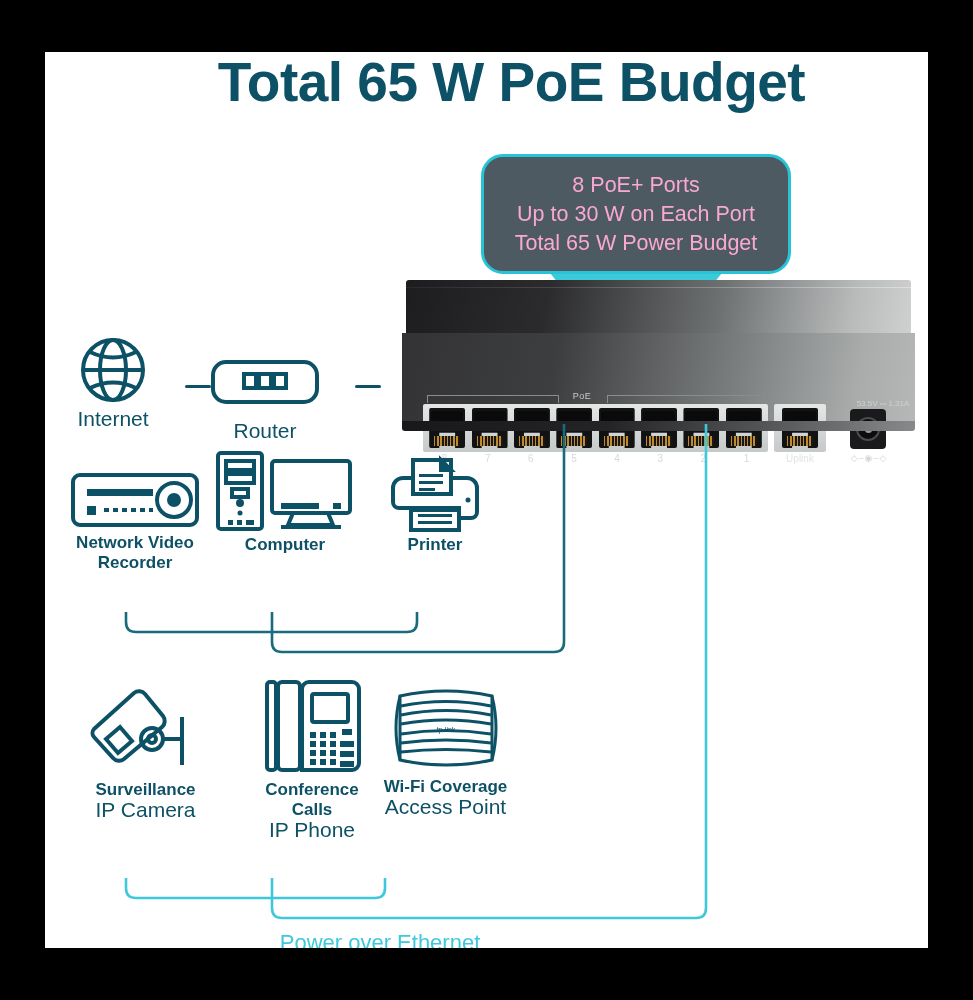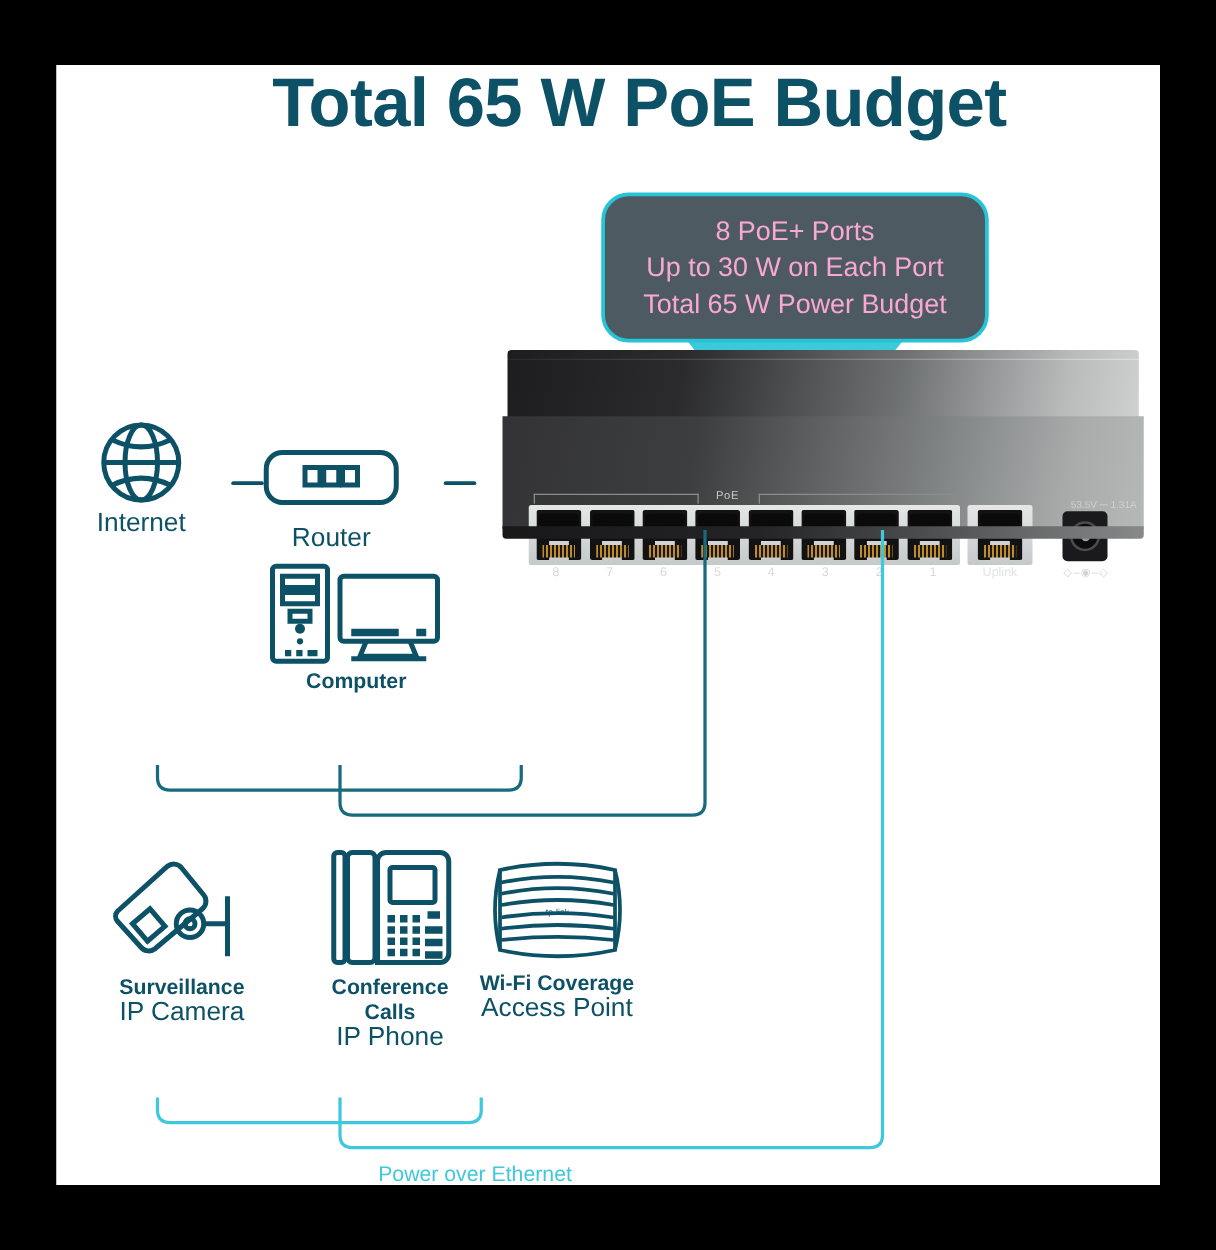--- a/index.html
+++ b/index.html
@@ -67,21 +67,21 @@
   .node .lbl{color:#0d5166;line-height:20px;}
   .lbl.b{font-weight:bold;font-size:17px;}
   .lbl.n{font-weight:normal;font-size:21px;}
   .dash{position:absolute;height:3px;background:#0d5166;border-radius:2px;}
 
   svg{display:block;}
 
   
   #lines{position:absolute;left:0;top:0;width:883px;height:896px;pointer-events:none;}
   .poe-foot{position:absolute;left:210px;top:878px;width:250px;text-align:center;
-            color:#3fc8dc;font-size:17px;}
+            color:#3fc8dc;font-size:22px;}
 </style>
 </head>
 <body>
 
 <div id="canvas">
   <div id="page">
 
     <div class="title">Total 65 W PoE Budget</div>
 
     <div class="arrow"></div>
@@ -199,20 +199,34 @@
           <rect x="34" y="15" width="12" height="14" fill="none" stroke="#0d5166" stroke-width="4"></rect>
           <rect x="49" y="15" width="12" height="14" fill="none" stroke="#0d5166" stroke-width="4"></rect>
           <rect x="64" y="15" width="12" height="14" fill="none" stroke="#0d5166" stroke-width="4"></rect>
         </svg>
       </span>
       <div class="lbl n" style="margin-top:16px;">Router</div>
     </div>
 
     <div class="dash" style="left:310px;top:333px;width:26px;"></div>
 
+    <div class="node" style="left:-5px;top:420px;width:190px;">
+      <span>
+        <svg width="130" height="58" viewBox="0 0 130 58" style="margin:0 auto;">
+          <rect x="3" y="3" width="124" height="50" rx="7" fill="none" stroke="#0d5166" stroke-width="4"></rect>
+          <rect x="17" y="17" width="66" height="7" fill="#0d5166"></rect>
+          <rect x="17" y="34" width="9" height="9" fill="#0d5166"></rect>
+          <line x1="34" y1="38" x2="83" y2="38" stroke="#0d5166" stroke-width="4" stroke-dasharray="5,4"></line>
+          <circle cx="104" cy="28" r="17" fill="none" stroke="#0d5166" stroke-width="4"></circle>
+          <circle cx="104" cy="28" r="7" fill="#0d5166"></circle>
+        </svg>
+      </span>
+      <div class="lbl b" style="margin-top:3px;">Network Video</div>
+      <div class="lbl b">Recorder</div>
+    </div>
 
     <div class="node" style="left:165px;top:398px;width:150px;">
       <span>
         <svg width="140" height="82" viewBox="0 0 140 82" style="margin:0 auto;">
           <g fill="none" stroke="#0d5166" stroke-width="4">
             <rect x="3" y="3" width="44" height="76" rx="3"></rect>
             <rect x="11" y="11" width="28" height="9"></rect>
             <rect x="11" y="24" width="28" height="9"></rect>
             <rect x="17" y="39" width="16" height="8"></rect>
             <rect x="57" y="11" width="78" height="52" rx="3"></rect>
@@ -224,20 +238,39 @@
           <rect x="13" y="70" width="5" height="5" fill="#0d5166"></rect>
           <rect x="22" y="70" width="5" height="5" fill="#0d5166"></rect>
           <rect x="31" y="70" width="8" height="5" fill="#0d5166"></rect>
           <rect x="66" y="53" width="38" height="6" fill="#0d5166"></rect>
           <rect x="118" y="53" width="8" height="6" fill="#0d5166"></rect>
         </svg>
       </span>
       <div class="lbl b" style="margin-top:3px;">Computer</div>
     </div>
 
+    <div class="node" style="left:315px;top:400px;width:150px;">
+      <span>
+        <svg width="96" height="80" viewBox="0 0 96 80" style="margin:0 auto;">
+          <g fill="none" stroke="#0d5166" stroke-width="4">
+            <path d="M6 36 a10 10 0 0 1 10-10 h10 V8 h28 l10 10 v8 h16 a10 10 0 0 1 10 10 v24 a6 6 0 0 1 -6 6 h-12 V58 H24 v-2 H12 a6 6 0 0 1 -6 -6 z"></path>
+            <rect x="26" y="8" width="38" height="34" fill="#fff"></rect>
+            <path d="M54 8 L64 18 H54 Z" fill="#0d5166"></path>
+            <rect x="24" y="56" width="48" height="22"></rect>
+          </g>
+          <rect x="32" y="22" width="24" height="3" fill="#0d5166"></rect>
+          <rect x="32" y="29" width="24" height="3" fill="#0d5166"></rect>
+          <rect x="32" y="36" width="16" height="3" fill="#0d5166"></rect>
+          <rect x="31" y="62" width="34" height="3" fill="#0d5166"></rect>
+          <rect x="31" y="69" width="34" height="3" fill="#0d5166"></rect>
+          <circle cx="81" cy="48" r="2.5" fill="#0d5166"></circle>
+        </svg>
+      </span>
+      <div class="lbl b" style="margin-top:3px;">Printer</div>
+    </div>
 
     <div class="node" style="left:8px;top:625px;width:185px;">
       <span>
         <svg width="120" height="100" viewBox="0 0 120 100" style="margin:0 auto;">
           <g fill="none" stroke="#0d5166" stroke-width="4">
             <path d="M8 52 L48 16 a8 8 0 0 1 11 1 l18 22 a8 8 0 0 1 -1 11 L38 82 a8 8 0 0 1 -11 -1 L8 60 a6 6 0 0 1 0 -8 Z"></path>
             <path d="M20 62 l14 -12 12 14 -14 12 z"></path>
             <circle cx="66" cy="62" r="11"></circle>
             <circle cx="66" cy="62" r="4"></circle>
             <line x1="77" y1="62" x2="96" y2="62"></line>

